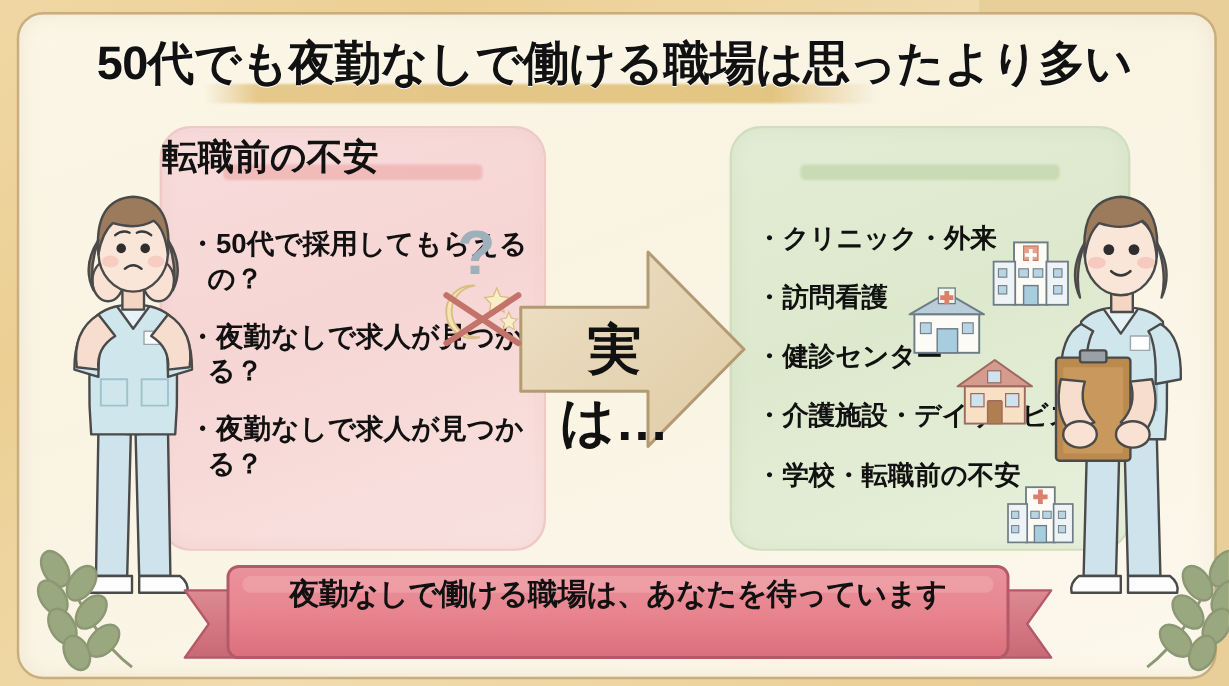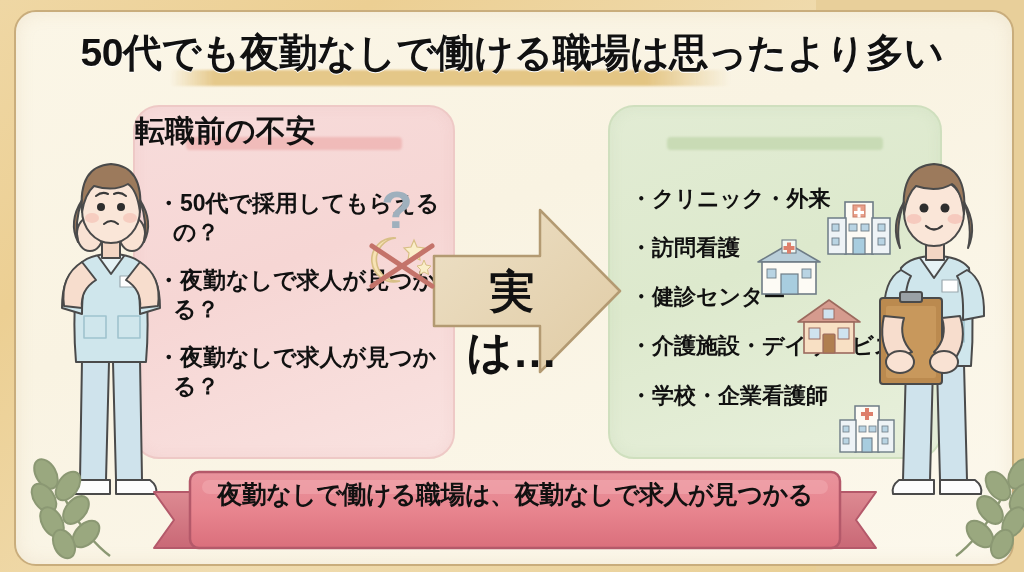--- a/index.html
+++ b/index.html
@@ -113,21 +113,21 @@
     </div>
   </div>
 
   <div class="panel" id="panel-right">
     <div class="head-hl"></div>
     <div class="bullets" id="right-bullets">
       <div class="bullet">・クリニック・外来</div>
       <div class="bullet">・訪問看護</div>
       <div class="bullet">・健診センター</div>
       <div class="bullet">・介護施設・デイサービス</div>
-      <div class="bullet">・学校・企業看護師</div>
+      <div class="bullet">・学校・転職前の不安</div>
     </div>
   </div>
 
   <svg id="arrow" class="art" viewBox="0 0 190 190">
     <defs>
       <linearGradient id="gArrow" x1="0" y1="0" x2="1" y2="1">
         <stop offset="0" stop-color="#ede0c6"></stop>
           <stop offset="1" stop-color="#e0cba4"></stop>
       </linearGradient>
     </defs>
@@ -321,16 +321,16 @@
         <stop offset="0" stop-color="#dd8a92"></stop>
           <stop offset="100%" stop-color="#c96876"></stop>
       </linearGradient>
     </defs>
     <path d="M2 26 L48 26 L48 82 L2 82 L22 54 Z" fill="url(#gTail)" stroke="#b4596a" stroke-width="2" stroke-linejoin="round"></path>
     <path d="M724 26 L678 26 L678 82 L724 82 L704 54 Z" fill="url(#gTail)" stroke="#b4596a" stroke-width="2" stroke-linejoin="round"></path>
     <rect x="38" y="6" width="650" height="76" rx="9" fill="url(#gRib)" stroke="#b4596a" stroke-width="2.5"></rect>
     <rect x="50" y="14" width="626" height="14" rx="7" fill="#f3adb4" opacity=".5"></rect>
   </svg>
   <div id="ribbon-text">
-    <div id="ribbon-line1">夜勤なしで働ける職場は、夜勤なしで求人が見つかる</div>
+    <div id="ribbon-line1">夜勤なしで働ける職場は、あなたを待っています</div>
   </div>
 
 </div>
 
 </body></html>

